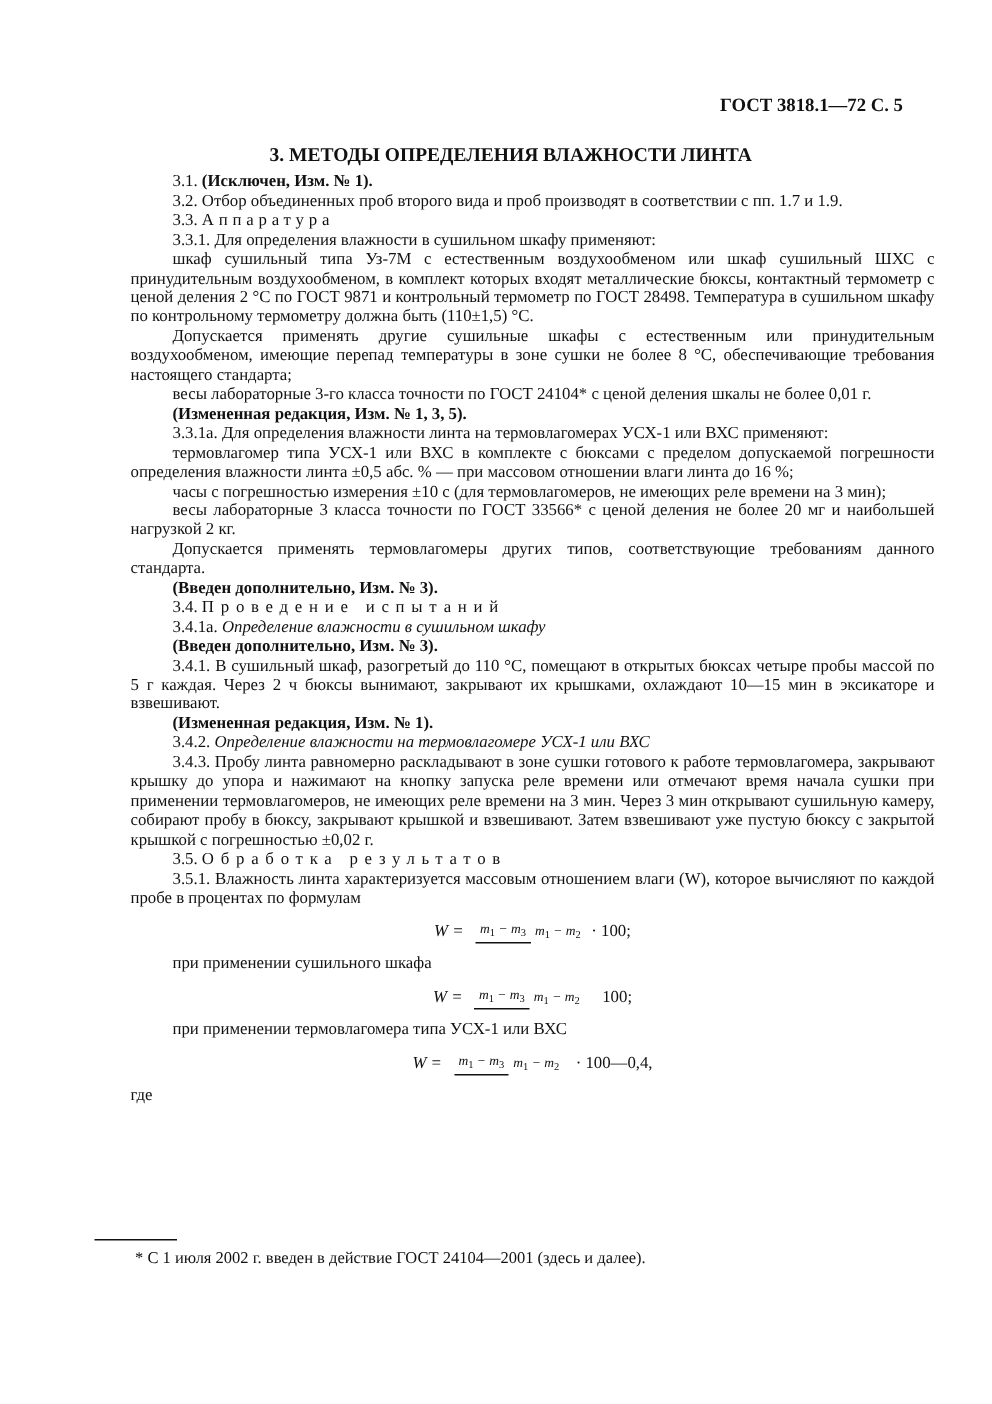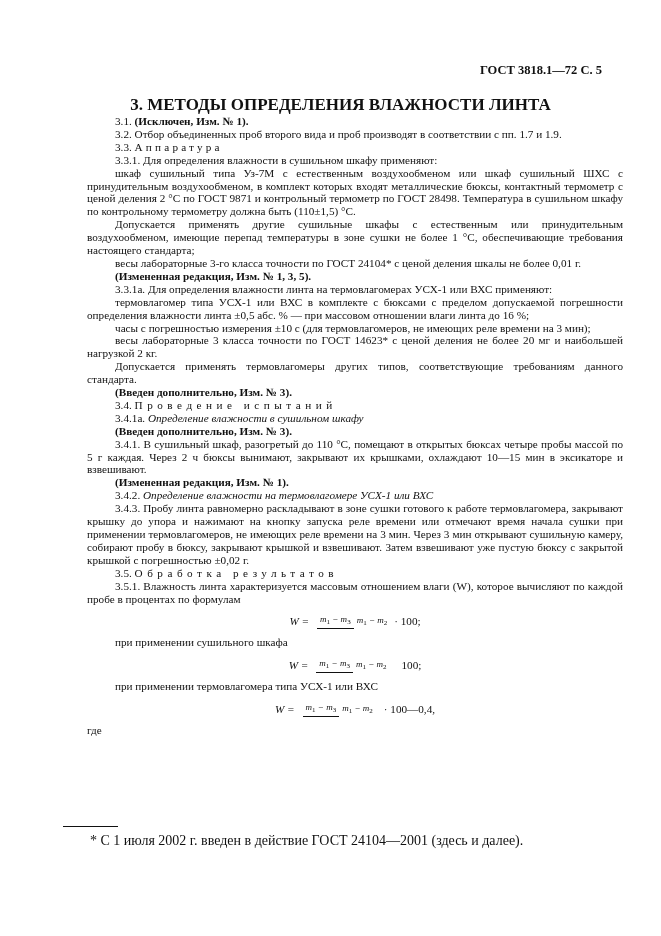--- a/index.html
+++ b/index.html
@@ -1,59 +1,59 @@
 <!DOCTYPE html>
 <html><head>
 <meta charset="utf-8">
 <style>
   html, body { margin: 0; padding: 0; background: #ffffff; }
   body { width: 661px; height: 936px; position: relative; overflow: hidden;
          font-family: "Liberation Serif", "DejaVu Serif", serif; color: #111; }
   .page-header { position: absolute; top: 63px; right: 59px; font-weight: bold; font-size: 12.5px; }
   .section-title { position: absolute; top: 95px; left: 0; width: 661px; text-align: center;
-                   font-weight: bold; font-size: 17px; padding-left: 20px; box-sizing: border-box; }
+                   font-weight: bold; font-size: 13px; padding-left: 20px; box-sizing: border-box; }
   .body { position: absolute; top: 115px; left: 63px; width: 536px; font-size: 11.2px; line-height: 12.9px; margin-left: 24px; }
   .p { margin: 0; text-align: justify; text-indent: 28px; }
   .p.last { text-align-last: left; }
   .b { font-weight: bold; }
   .i { font-style: italic; }
   .sp { letter-spacing: 3.2px; }
   .sp2 { letter-spacing: 4.5px; }
   .formula { display: flex; align-items: center; justify-content: center; margin: 3px 0 2px 0; height: 26px; }
   .formula .lhs { font-style: italic; margin-right: 4px; }
   .frac { display: inline-flex; flex-direction: row; align-items: center; font-size: 9px; line-height: 10px; margin: 0 4px; }
   .frac .num { border-bottom: 0.8px solid #111; padding: 0 3px 1px 3px; font-style: italic; }
   .frac .den { padding: 1px 3px 0 3px; font-style: italic; }
   .frac.thick .num { border-bottom: 1.5px solid #111; }
   sub { font-size: 7px; vertical-align: -2px; font-style: normal; }
   .where { display: flex; }
   .where .lbl { width: 32px; }
   .where-row { display: block; }
   .footnote-rule { position: absolute; top: 826px; left: 63px; width: 55px; border-top: 1px solid #111; }
-  .footnote { position: absolute; top: 833px; left: 90px; font-size: 14px; }
+  .footnote { position: absolute; top: 833px; left: 90px; font-size: 11px; }
 </style>
 </head>
 <body>
 
 <div class="page-header">ГОСТ 3818.1—72 С. 5</div>
 <div class="section-title">3. МЕТОДЫ ОПРЕДЕЛЕНИЯ ВЛАЖНОСТИ ЛИНТА</div>
 
 <div class="body">
   <p class="p"><span>3.1.</span> <span class="b">(Исключен, Изм. №  1).</span></p>
   <p class="p last">3.2. Отбор объединенных проб второго вида и проб производят в соответствии с пп. 1.7 и 1.9.</p>
   <p class="p"><span>3.3.</span> <span class="sp">Аппаратура</span></p>
   <p class="p last">3.3.1. Для определения влажности в сушильном шкафу применяют:</p>
   <p class="p">шкаф сушильный типа Уз-7М с естественным воздухообменом или шкаф сушильный ШХС с принудительным воздухообменом, в комплект которых входят металлические бюксы, контактный термометр с ценой деления 2 °С по ГОСТ 9871 и контрольный термометр по ГОСТ 28498. Температура в сушильном шкафу по контрольному термометру должна быть (110±1,5) °С.</p>
-  <p class="p">Допускается применять другие сушильные шкафы с естественным или принудительным воздухообменом, имеющие перепад температуры в зоне сушки не более 1 °С, обеспечивающие требования настоящего стандарта;</p>
+  <p class="p">Допускается применять другие сушильные шкафы с естественным или принудительным воздухообменом, имеющие перепад температуры в зоне сушки не более 8 °С, обеспечивающие требования настоящего стандарта;</p>
   <p class="p last">весы лабораторные 3-го класса точности по ГОСТ 24104* с ценой деления шкалы не более 0,01 г.</p>
   <p class="p b">(Измененная редакция, Изм. №  1, 3, 5).</p>
   <p class="p last">3.3.1а. Для определения влажности линта на термовлагомерах УСХ-1 или ВХС применяют:</p>
   <p class="p">термовлагомер типа УСХ-1 или ВХС в комплекте с бюксами с пределом допускаемой погрешности определения влажности линта ±0,5 абс. % — при массовом отношении влаги линта до 16 %;</p>
   <p class="p">часы с погрешностью измерения ±10 с (для термовлагомеров, не имеющих реле времени на 3 мин);</p>
-  <p class="p">весы лабораторные 3 класса точности по ГОСТ 14623* с ценой деления не более 20 мг и наибольшей нагрузкой 2 кг.</p>
+  <p class="p">весы лабораторные 3 класса точности по ГОСТ 33566* с ценой деления не более 20 мг и наибольшей нагрузкой 2 кг.</p>
   <p class="p">Допускается применять термовлагомеры других типов, соответствующие требованиям данного стандарта.</p>
   <p class="p b">(Введен дополнительно, Изм. №  3).</p>
   <p class="p"><span>3.4.</span> <span class="sp2">Проведение испытаний</span></p>
   <p class="p"><span>3.4.1а.</span> <span class="i">Определение влажности в сушильном шкафу</span></p>
   <p class="p b">(Введен дополнительно, Изм. №  3).</p>
   <p class="p">3.4.1. В сушильный шкаф, разогретый до 110 °С, помещают в открытых бюксах четыре пробы массой по 5 г каждая. Через 2 ч бюксы вынимают, закрывают их крышками, охлаждают 10—15 мин в эксикаторе и взвешивают.</p>
   <p class="p b">(Измененная редакция, Изм. №  1).</p>
   <p class="p"><span>3.4.2.</span> <span class="i">Определение влажности на термовлагомере УСХ-1 или ВХС</span></p>
   <p class="p">3.4.3. Пробу линта равномерно раскладывают в зоне сушки готового к работе термовлагомера, закрывают крышку до упора и нажимают на кнопку запуска реле времени или отмечают время начала сушки при применении термовлагомеров, не имеющих реле времени на 3 мин. Через 3 мин открывают сушильную камеру, собирают пробу в бюксу, закрывают крышкой и взвешивают. Затем взвешивают уже пустую бюксу с закрытой крышкой с погрешностью ±0,02 г.</p>
   <p class="p"><span>3.5.</span> <span class="sp2">Обработка результатов</span></p>

